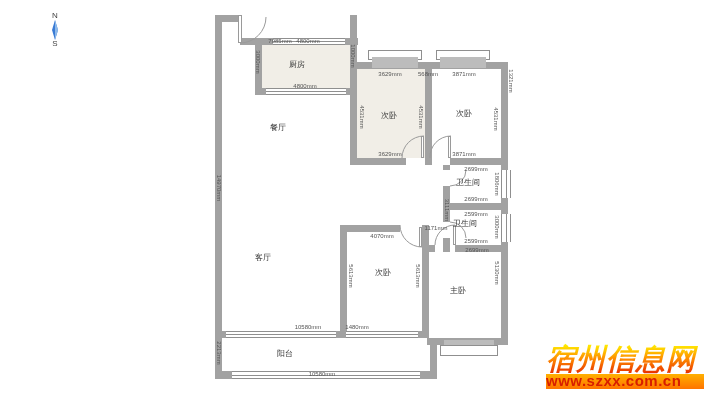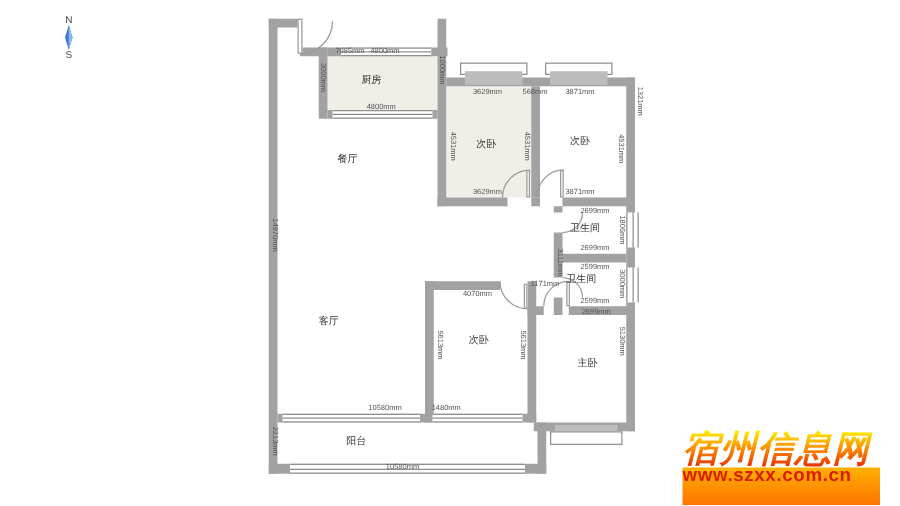--- a/index.html
+++ b/index.html
@@ -18,21 +18,21 @@
   .dimv{position:absolute;transform:translate(-50%,-50%);writing-mode:vertical-rl;font-size:6px;color:#555;white-space:nowrap;}
   #arcs{position:absolute;left:0;top:0;pointer-events:none;}
   
   .compass{position:absolute;left:50px;top:12px;display:flex;flex-direction:column;align-items:center;line-height:1;}
   .compass .letter{font-size:8px;color:#444;}
   
   .watermark{position:absolute;left:546px;top:342px;width:172px;}
   .wm-title{font-family:"DejaVu Serif",serif;font-style:italic;font-weight:bold;font-size:29px;line-height:34px;letter-spacing:1px;
             background:linear-gradient(180deg,#ffee00 8%,#ff9000 48%,#e83000 92%);
             -webkit-background-clip:text;background-clip:text;color:transparent;white-space:nowrap;text-decoration:underline;}
-  .wm-url{margin-top:-2px;width:158px;height:30px;background:linear-gradient(180deg,#ffb000,#ff7400);
+  .wm-url{margin-top:-2px;width:158px;height:15px;background:linear-gradient(180deg,#ffb000,#ff7400);
           color:#d81e00;font-weight:bold;font-size:15px;line-height:14px;letter-spacing:.5px;white-space:nowrap;}
 </style>
 </head>
 <body>
 
 <div id="canvas">
 
   <div class="compass">
     <span class="letter">N</span>
     <svg width="10" height="20" viewBox="0 0 10 20">
@@ -109,21 +109,21 @@
       <path d="M 422 247 A 22 22 0 0 1 400 225"></path>
     </g>
   </svg>
 
   <span class="rlabel" style="left:297px;top:64px">厨房</span>
   <span class="rlabel" style="left:278px;top:127px">餐厅</span>
   <span class="rlabel" style="left:263px;top:257px">客厅</span>
   <span class="rlabel" style="left:389px;top:115px">次卧</span>
   <span class="rlabel" style="left:464px;top:113px">次卧</span>
   <span class="rlabel" style="left:383px;top:272px">次卧</span>
-  <span class="rlabel" style="left:470px;top:290px">主卧</span>
+  <span class="rlabel" style="left:458px;top:290px">主卧</span>
   <span class="rlabel" style="left:468px;top:182px">卫生间</span>
   <span class="rlabel" style="left:465px;top:223px">卫生间</span>
   <span class="rlabel" style="left:285px;top:353px">阳台</span>
 
   <span class="dim" style="left:280px;top:41px">7085mm</span>
   <span class="dim" style="left:308px;top:41px">4800mm</span>
   <span class="dim" style="left:305px;top:86px">4800mm</span>
   <span class="dim" style="left:390px;top:74px">3629mm</span>
   <span class="dim" style="left:428px;top:74px">568mm</span>
   <span class="dim" style="left:464px;top:74px">3871mm</span>

